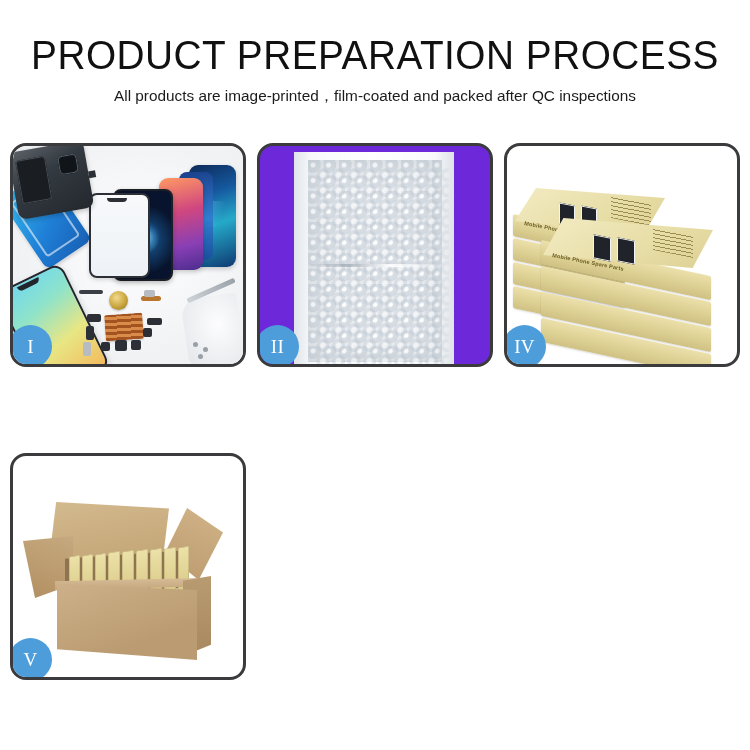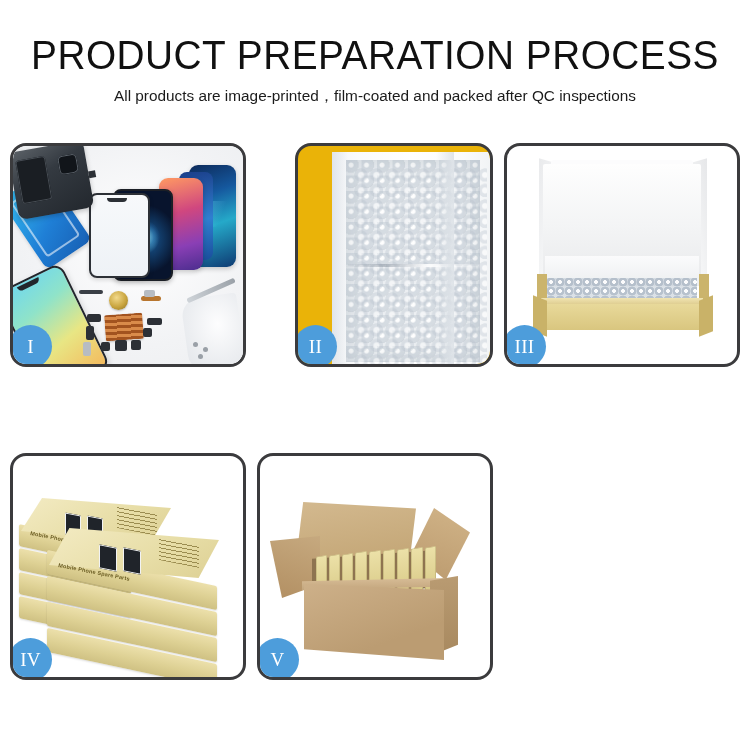--- a/index.html
+++ b/index.html
@@ -258,21 +258,21 @@
   }
   .tool-bar {
     position:absolute; right:6px; top:142px;
     width:52px; height:5px;
     background: linear-gradient(90deg,#cfd4d9,#9aa1a8);
     border-radius:3px;
     transform: rotate(-24deg);
   }
 
   
-  .p2 { background:#eab308;margin-left:38px; }
+  .p2 { background:#6d28d9; }
   .wrap-sheet {
     position:absolute;
     left:34px; top:6px;
     width:160px; height:218px;
     background: linear-gradient(90deg,#f3f5f7 0%, #fafbfc 18%, #ffffff 50%, #fafbfc 82%, #f1f3f5 100%);
   }
   .bubbles {
     position:absolute;
     left:48px; top:14px;
     width:134px; height:202px;
@@ -561,37 +561,20 @@
       <div class="wrap-sheet"></div>
       <div class="bubbles"></div>
       <div class="bubbles2"></div>
       <div class="wrap-crease"></div>
       <div class="wrap-edge-l"></div>
       <div class="wrap-edge-r"></div>
     </div>
     <div class="badge">II</div>
   </div>
 
-  <div class="panel p3">
-    <div class="panel-inner">
-      <div class="b3-lidL"></div>
-      <div class="b3-lidR"></div>
-      <div class="b3-backtop"></div>
-      <div class="b3-backwall"></div>
-      <div class="b3-foam"></div>
-      <div class="b3-bubbles"></div>
-      <div class="b3-sideL"></div>
-      <div class="b3-sideR"></div>
-      <div class="b3-rim"></div>
-      <div class="b3-frontwall"></div>
-      <div class="b3-frontL"></div>
-      <div class="b3-frontR"></div>
-    </div>
-    <div class="badge">III</div>
-  </div>
 
   <div class="panel p4">
     <div class="panel-inner">
       <div class="stack">
 
         <div class="sbox" style="left:0px;  top:60px;  width:112px; height:22px; transform:skewY(12deg);"></div>
         <div class="sbox" style="left:0px;  top:84px;  width:112px; height:22px; transform:skewY(12deg);"></div>
         <div class="sbox" style="left:0px;  top:108px; width:112px; height:22px; transform:skewY(12deg);"></div>
         <div class="sbox" style="left:0px;  top:132px; width:112px; height:22px; transform:skewY(12deg);"></div>
 

